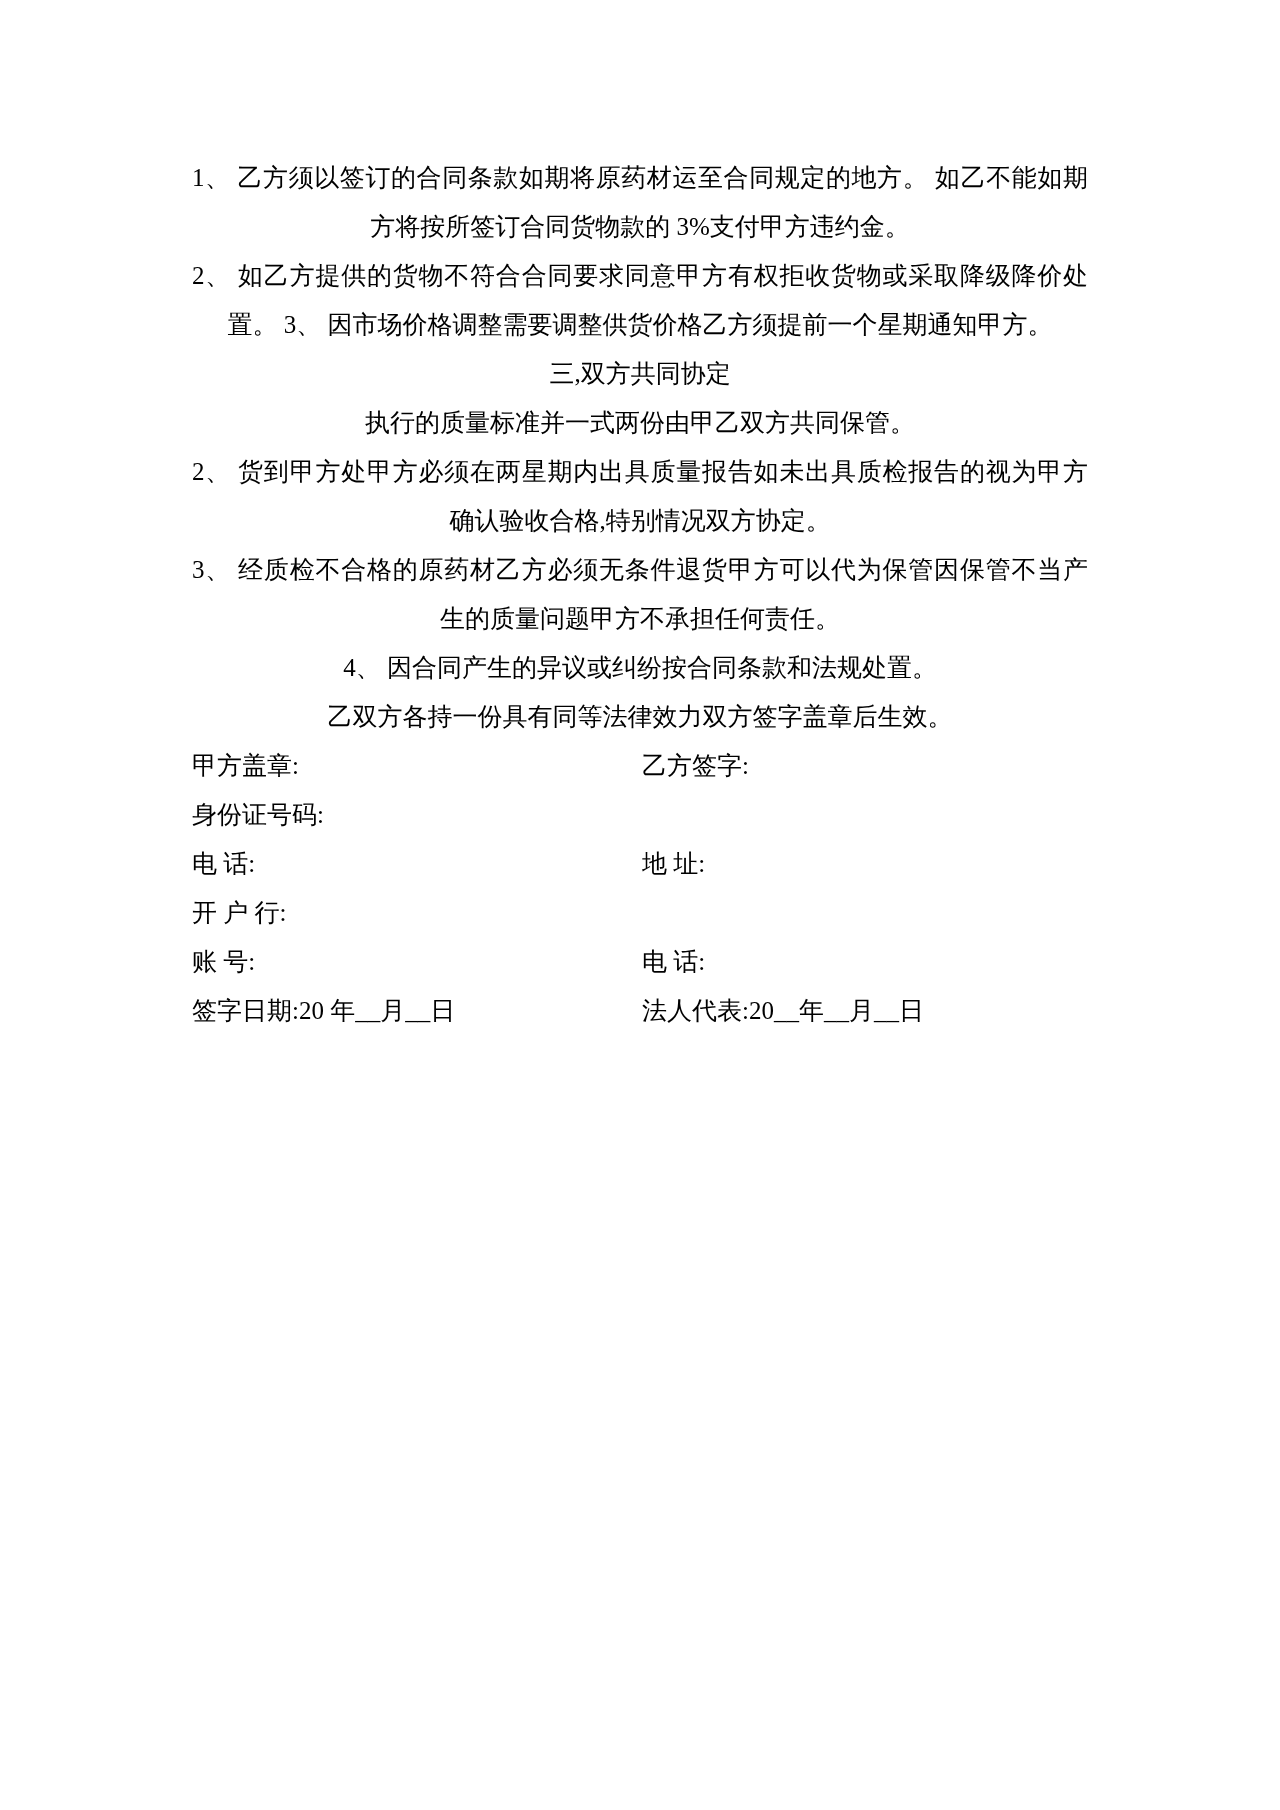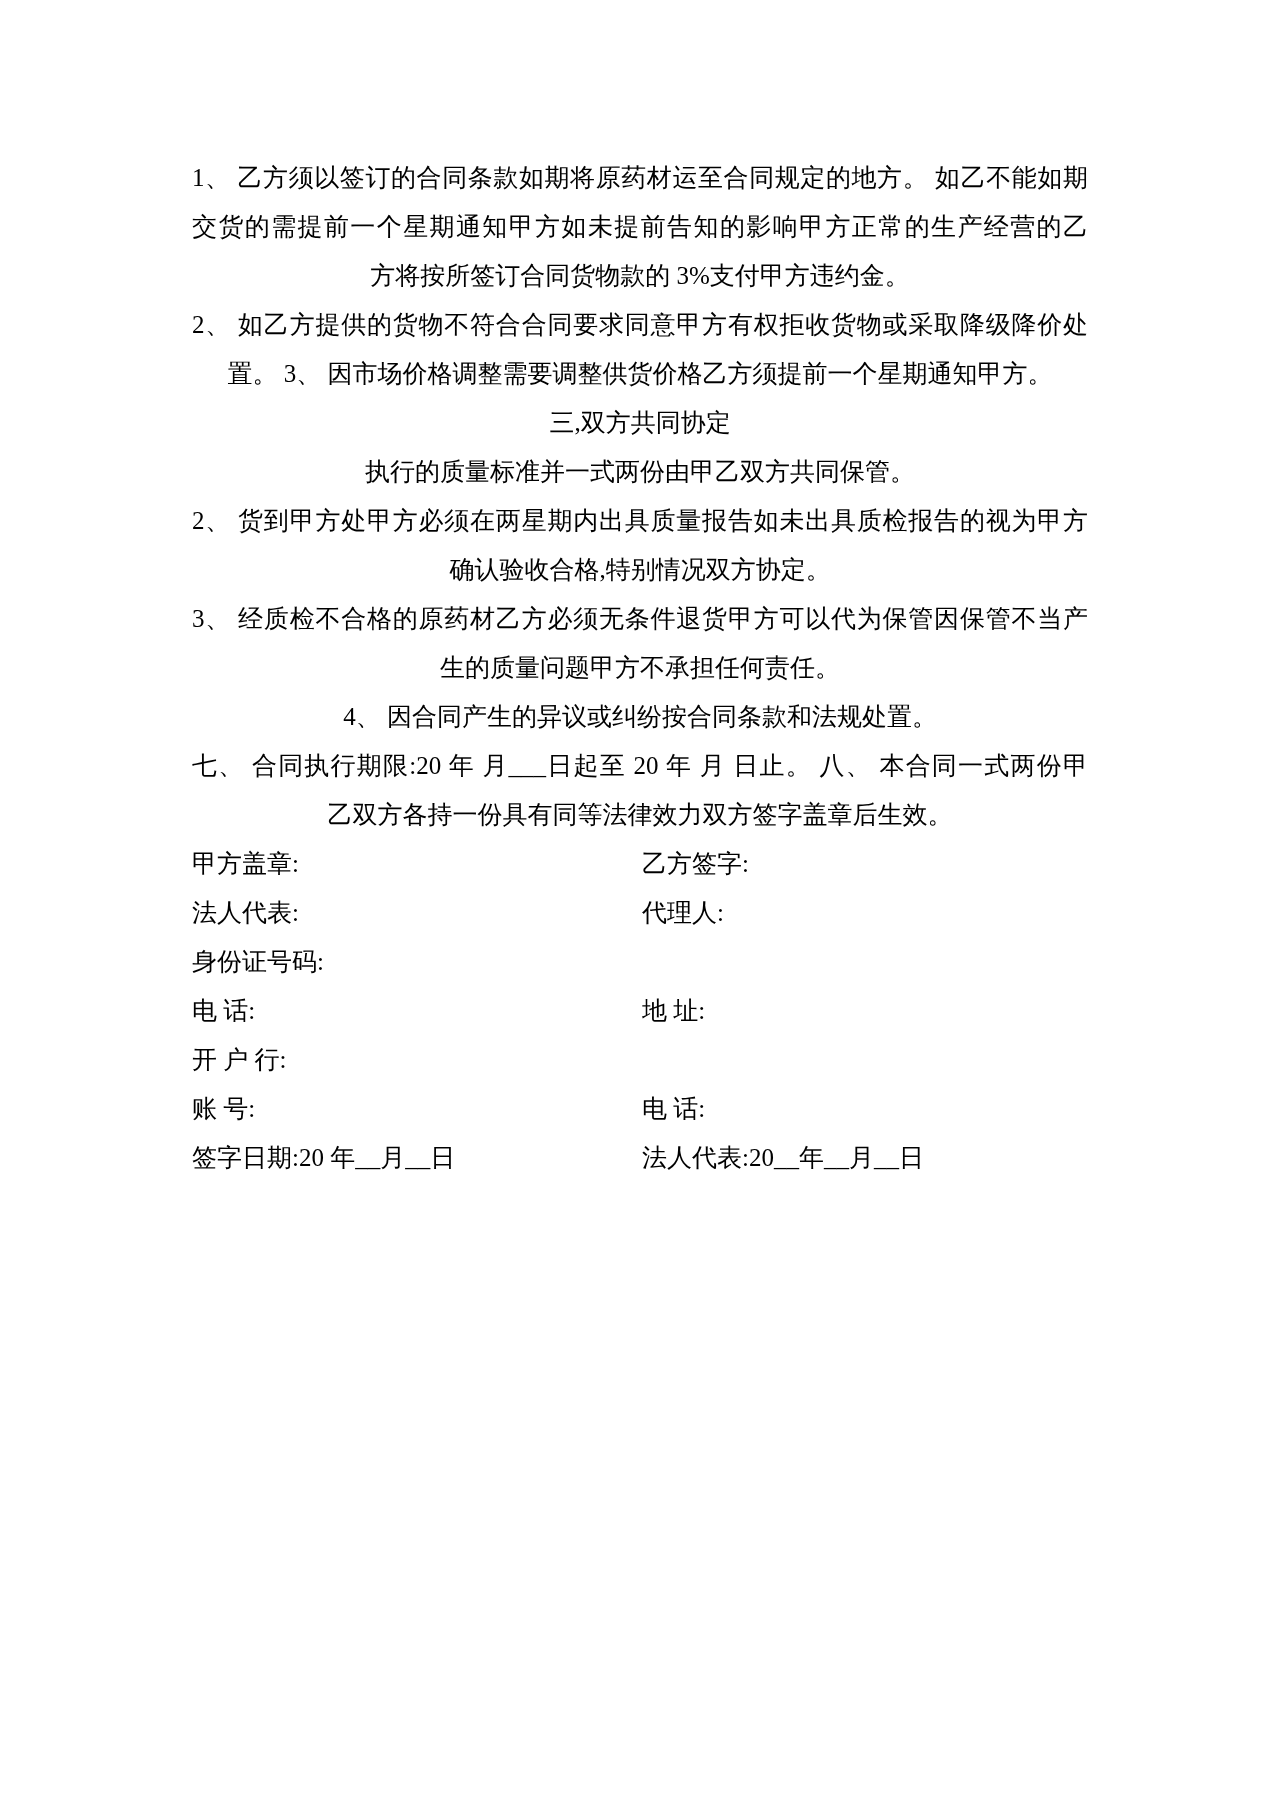--- a/index.html
+++ b/index.html
@@ -49,41 +49,35 @@
     top: 0;
   }
 </style>
 </head>
 <body>
 
 <div class="page">
   <div class="textblock">
 
     <div class="ln fill">1、 乙方须以签订的合同条款如期将原药材运至合同规定的地方。 如乙不能如期</div>
-    <div class="ln fill">交货的需提前一个星期通知甲方如未提前告知的影响甲方正常的生产经营的乙</div>
     <div class="ln">方将按所签订合同货物款的 3%支付甲方违约金。</div>
     <div class="ln fill">2、 如乙方提供的货物不符合合同要求同意甲方有权拒收货物或采取降级降价处</div>
     <div class="ln">置。 3、 因市场价格调整需要调整供货价格乙方须提前一个星期通知甲方。</div>
     <div class="ln">三,双方共同协定</div>
     <div class="ln">执行的质量标准并一式两份由甲乙双方共同保管。</div>
     <div class="ln fill">2、 货到甲方处甲方必须在两星期内出具质量报告如未出具质检报告的视为甲方</div>
     <div class="ln">确认验收合格,特别情况双方协定。</div>
     <div class="ln fill">3、 经质检不合格的原药材乙方必须无条件退货甲方可以代为保管因保管不当产</div>
     <div class="ln">生的质量问题甲方不承担任何责任。</div>
     <div class="ln">4、 因合同产生的异议或纠纷按合同条款和法规处置。</div>
-    <div class="ln fill">七、 合同执行期限:20 年 月___日起至 20 年 月 日止。 八、 本合同一式两份甲</div>
     <div class="ln">乙双方各持一份具有同等法律效力双方签字盖章后生效。</div>
 
     <div class="sigrow">
       <span class="sig-left">甲方盖章:</span>
       <span class="sig-right">乙方签字:</span>
-    </div>
-    <div class="sigrow">
-      <span class="sig-left">法人代表:</span>
-      <span class="sig-right">代理人:</span>
     </div>
     <div class="sigrow">
       <span class="sig-left">身份证号码:</span>
       <span class="sig-right"></span>
     </div>
     <div class="sigrow">
       <span class="sig-left">电 话:</span>
       <span class="sig-right">地 址:</span>
     </div>
     <div class="sigrow">

